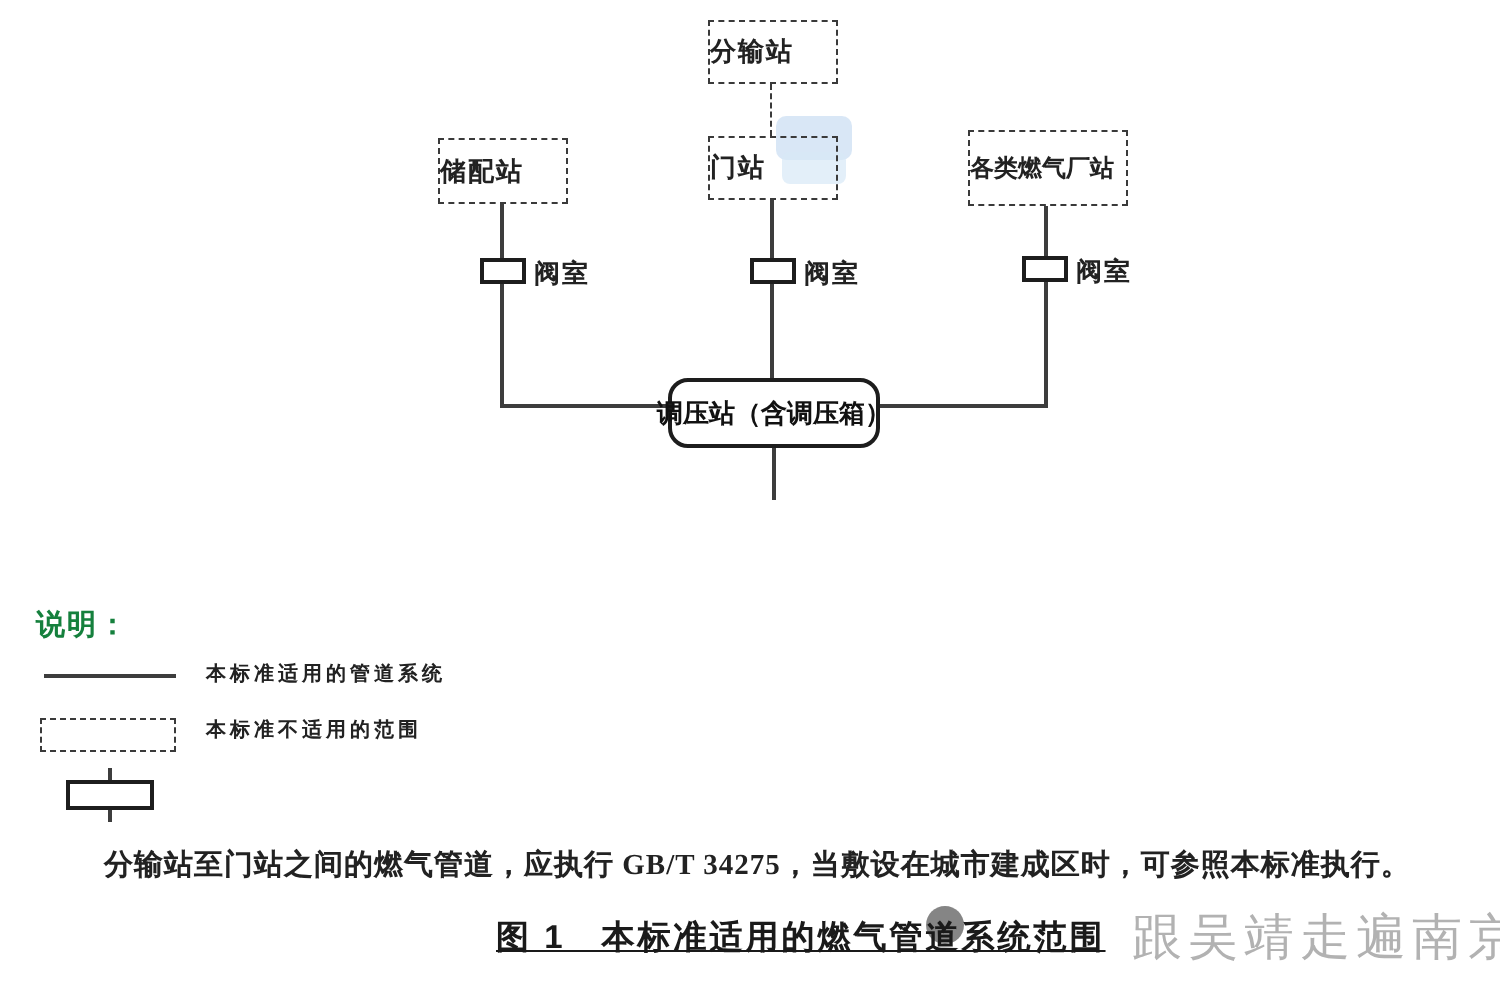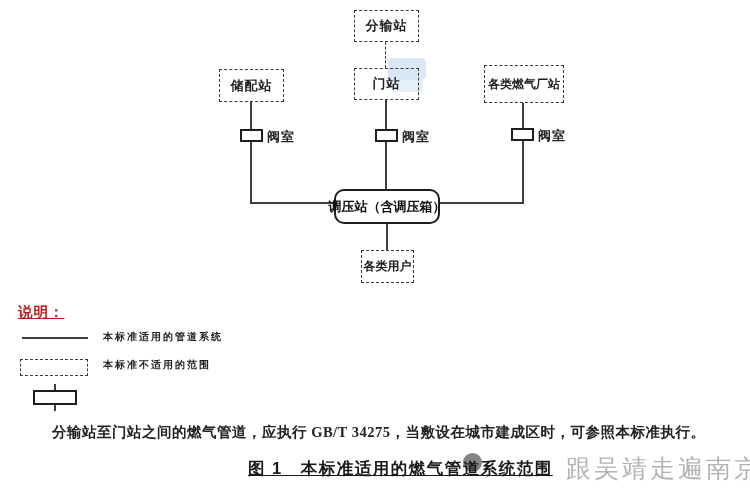--- a/index.html
+++ b/index.html
@@ -9,21 +9,21 @@
     background:#ffffff;
     font-family:"Liberation Serif","DejaVu Serif",serif;
     color:#1f1f1f;
     overflow:hidden;
   }
   
   .dashed-box{
     position:absolute;
     border:1.6px dashed #3a3a3a;
     background:transparent;
-    display:flex;align-items:center;justify-content:center;
+    display:flex;align-items:center;justify-content:flex-start;
     font-size:13px;font-weight:700;color:#222;
     letter-spacing:1px;
     box-sizing:border-box;
     text-align:center;
   }
   .solid-box{
     position:absolute;
     border:2.6px solid #1d1d1d;
     background:#ffffff;
     display:flex;align-items:center;justify-content:center;
@@ -41,21 +41,21 @@
     border:2.2px solid #1d1d1d;
     background:#ffffff;
     box-sizing:border-box;
   }
   .valve-label{
     position:absolute;
     font-size:13px;font-weight:700;color:#222;
     letter-spacing:1px;white-space:nowrap;
   }
   
-  .legend-title{position:absolute;font-size:14.5px;font-weight:700;color:#b91c1c;letter-spacing:1px;text-decoration:underline;}
+  .legend-title{position:absolute;font-size:14.5px;font-weight:700;color:#15803d;letter-spacing:1px;}
   .legend-label{position:absolute;font-size:10px;font-weight:700;color:#222;letter-spacing:2px;white-space:nowrap;}
   .legend-line{position:absolute;height:2px;background:#3d3d3d;}
   .legend-dashed-rect{position:absolute;border:1.6px dashed #3a3a3a;box-sizing:border-box;}
   .legend-valve-rect{position:absolute;border:2.2px solid #1d1d1d;background:#fff;box-sizing:border-box;}
   
   .note{
     position:absolute;
     font-size:14.5px;font-weight:700;color:#222;
     letter-spacing:0.5px;white-space:nowrap;
   }
@@ -134,23 +134,20 @@
   <div class="valve-rect" style="left:375px;top:129px;width:23px;height:13px;"></div>
   <span class="valve-label" style="left:402px;top:128px;">阀室</span>
 
   <div class="valve-rect" style="left:511px;top:128px;width:23px;height:13px;"></div>
   <span class="valve-label" style="left:538px;top:127px;">阀室</span>
 
   <div class="solid-box" style="left:334px;top:189px;width:106px;height:35px;border-radius:10px;">
     <span>调压站（含调压箱）</span>
   </div>
 
-  <div class="dashed-box" style="left:361px;top:250px;width:53px;height:33px;font-size:12px;letter-spacing:0;">
-    <span>各类用户</span>
-  </div>
 
   <div class="legend-title" style="left:18px;top:303px;">说明：</div>
 
   <div class="legend-line" style="left:22px;top:337px;width:66px;"></div>
   <div class="legend-label" style="left:103px;top:330px;">本标准适用的管道系统</div>
 
   <div class="legend-dashed-rect" style="left:20px;top:359px;width:68px;height:17px;"></div>
   <div class="legend-label" style="left:103px;top:358px;">本标准不适用的范围</div>
 
   <div class="vline" style="left:54px;top:384px;height:27px;"></div>

